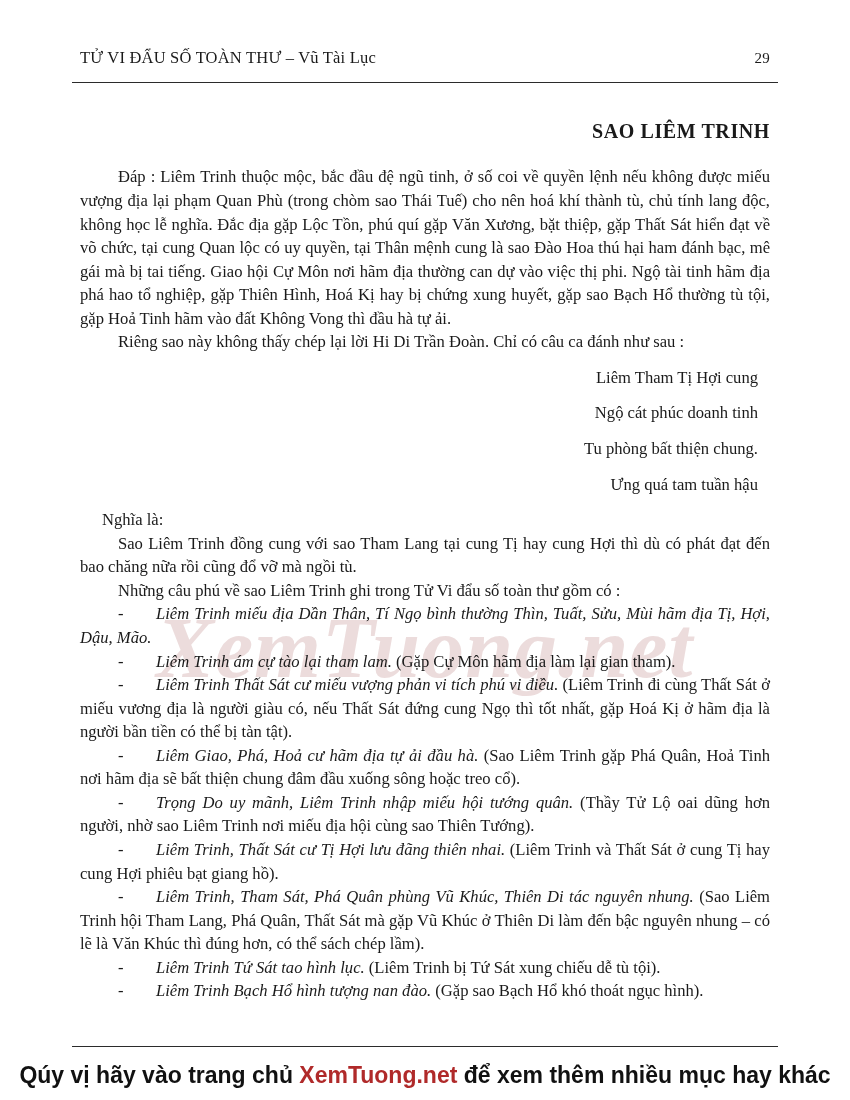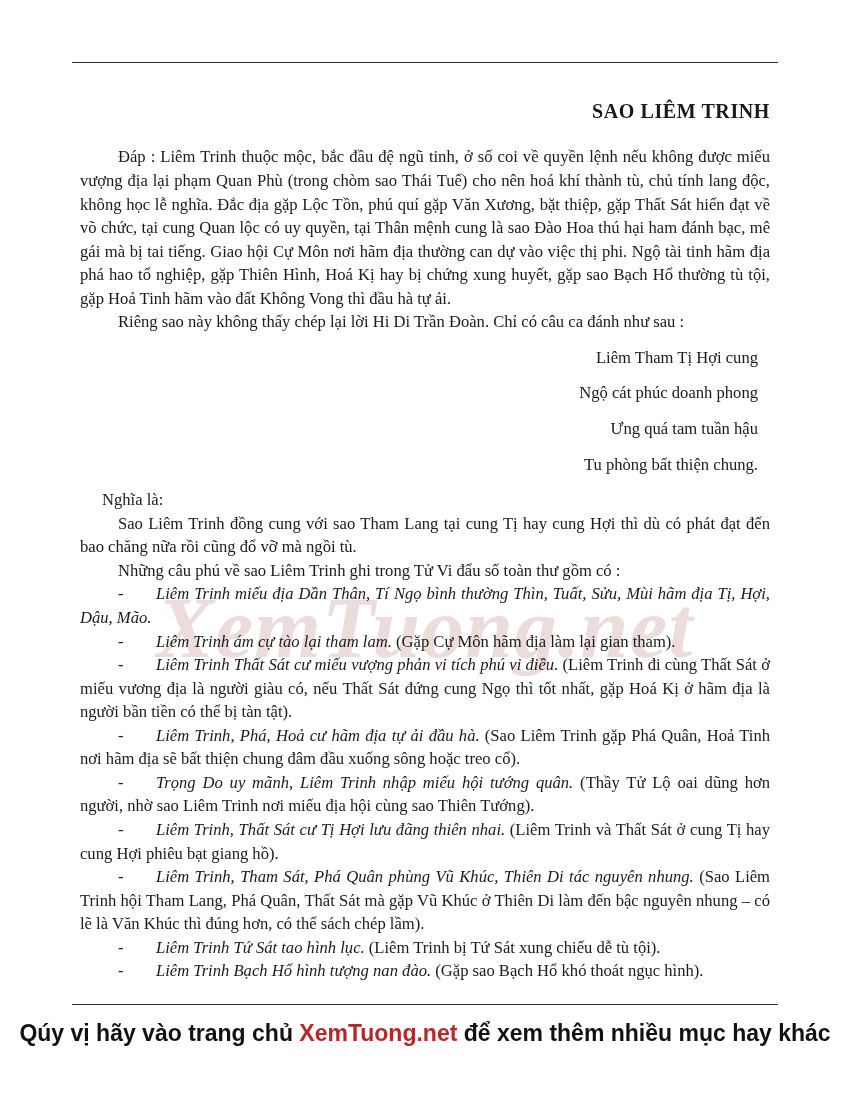--- a/index.html
+++ b/index.html
@@ -111,21 +111,21 @@
     white-space: nowrap;
     z-index: 5;
   }
   .content-layer { position: relative; z-index: 10; }
   
   .footer {
     position: absolute;
     left: 0;
     right: 0;
     bottom: 0;
-    height: 96px;
+    height: 54px;
   }
   .footer-rule {
     position: absolute;
     top: 0;
     left: 72px;
     right: 72px;
     border-bottom: 1.6px solid #2b2b2b;
   }
   .footer-text {
     position: absolute;
@@ -141,53 +141,57 @@
   }
   .footer-text .brand {
     color: #b02a2a;
   }
 </style>
 </head>
 <body>
 
 <div class="page">
 
+  <div class="header">
+    <div class="header-title">TỬ VI ĐẨU SỐ TOÀN THƯ – Vũ Tài Lục</div>
+    <div class="header-page">29</div>
+  </div>
   <div class="header-rule"></div>
 
   <div class="content">
 
     <div class="watermark">XemTuong.net</div>
 
     <div class="content-layer">
       <h1 class="sect-title">SAO LIÊM TRINH</h1>
 
 
       <p>Đáp : Liêm Trinh thuộc mộc, bắc đầu đệ ngũ tinh, ở số coi về quyền lệnh nếu không được miếu vượng địa lại phạm Quan Phù (trong chòm sao Thái Tuế)  cho nên hoá khí thành tù, chủ tính lang độc, không học lễ nghĩa. Đắc địa gặp Lộc Tồn, phú quí gặp Văn Xương, bặt thiệp, gặp Thất Sát hiển đạt về võ chức, tại cung Quan lộc có uy quyền, tại Thân mệnh cung là sao Đào Hoa thú hại ham đánh bạc, mê gái mà bị tai tiếng. Giao hội Cự Môn nơi hãm địa thường can dự vào việc thị phi. Ngộ tài tinh hãm địa phá hao tổ nghiệp, gặp Thiên Hình, Hoá Kị hay bị chứng xung huyết, gặp sao Bạch Hổ thường tù tội, gặp Hoả Tinh hãm vào đất Không Vong thì đầu hà tự ải.</p>
 
       <p>Riêng sao này không thấy chép lại lời Hi Di Trần Đoàn. Chỉ có câu ca đánh như sau :</p>
 
       <p class="verse">Liêm Tham Tị Hợi cung</p>
-      <p class="verse">Ngộ cát phúc doanh phong</p>
+      <p class="verse">Ngộ cát phúc doanh tinh</p>
+      <p class="verse">Tu phòng bất thiện chung.</p>
       <p class="verse">Ưng quá tam tuần hậu</p>
-      <p class="verse">Tu phòng bất thiện chung.</p>
 
       <p class="nghia">Nghĩa là:</p>
 
       <p>Sao Liêm Trinh đồng cung với sao Tham Lang tại cung Tị hay cung Hợi thì dù có phát đạt đến bao chăng nữa rồi cũng đổ vỡ mà ngồi tù.</p>
 
       <p>Những câu phú về sao Liêm Trinh ghi trong Tử Vi đẩu số toàn thư gồm có :</p>
 
       <p class="bullet"><span class="dash">-</span><i>Liêm Trinh miếu địa Dần Thân, Tí Ngọ bình thường Thìn, Tuất, Sửu, Mùi hãm địa Tị, Hợi, Dậu, Mão.</i><span></span></p>
 
 
       <p class="bullet"><span class="dash">-</span><i>Liêm Trinh ám cự tào lại tham lam.</i><span> (Gặp Cự Môn hãm địa làm lại gian tham).</span></p>
 
       <p class="bullet"><span class="dash">-</span><i>Liêm Trinh Thất Sát cư miếu vượng phản vi tích phú vi điều.</i><span> (Liêm Trinh đi cùng Thất Sát ở miếu vương địa là người giàu có, nếu Thất Sát đứng cung Ngọ thì tốt nhất, gặp Hoá Kị ở hãm địa là người bần tiền có thể bị tàn tật).</span></p>
 
-      <p class="bullet"><span class="dash">-</span><i>Liêm Trinh, Phá, Hoả cư hãm địa tự ải đầu hà.</i><span> (Sao Liêm Trinh gặp Phá Quân, Hoả Tinh nơi hãm địa sẽ bất thiện chung đâm đầu xuống sông hoặc treo cổ).</span></p>
+      <p class="bullet"><span class="dash">-</span><i>Liêm Giao, Phá, Hoả cư hãm địa tự ải đầu hà.</i><span> (Sao Liêm Trinh gặp Phá Quân, Hoả Tinh nơi hãm địa sẽ bất thiện chung đâm đầu xuống sông hoặc treo cổ).</span></p>
 
       <p class="bullet"><span class="dash">-</span><i>Trọng Do uy mãnh, Liêm Trinh nhập miếu hội tướng quân.</i><span> (Thầy Tử Lộ oai dũng hơn người, nhờ sao Liêm Trinh nơi miếu địa hội cùng sao Thiên Tướng).</span></p>
 
       <p class="bullet"><span class="dash">-</span><i>Liêm Trinh, Thất Sát cư Tị Hợi lưu đãng thiên nhai.</i><span> (Liêm Trinh và Thất Sát ở cung Tị hay cung Hợi phiêu bạt giang hồ).</span></p>
 
       <p class="bullet"><span class="dash">-</span><i>Liêm Trinh, Tham Sát, Phá Quân phùng Vũ Khúc, Thiên Di tác nguyên nhung.</i><span> (Sao Liêm Trinh hội Tham Lang, Phá Quân, Thất Sát mà gặp Vũ Khúc ở Thiên Di làm đến bậc nguyên nhung – có lẽ là Văn Khúc thì đúng hơn, có thể sách chép lầm).</span></p>
 
       <p class="bullet"><span class="dash">-</span><i>Liêm Trinh Tứ Sát tao hình lục.</i><span> (Liêm Trinh bị Tứ Sát xung chiếu dễ tù tội).</span></p>
 
       <p class="bullet"><span class="dash">-</span><i>Liêm Trinh Bạch Hổ hình tượng nan đào.</i><span> (Gặp sao Bạch Hổ khó thoát ngục hình).</span></p>

